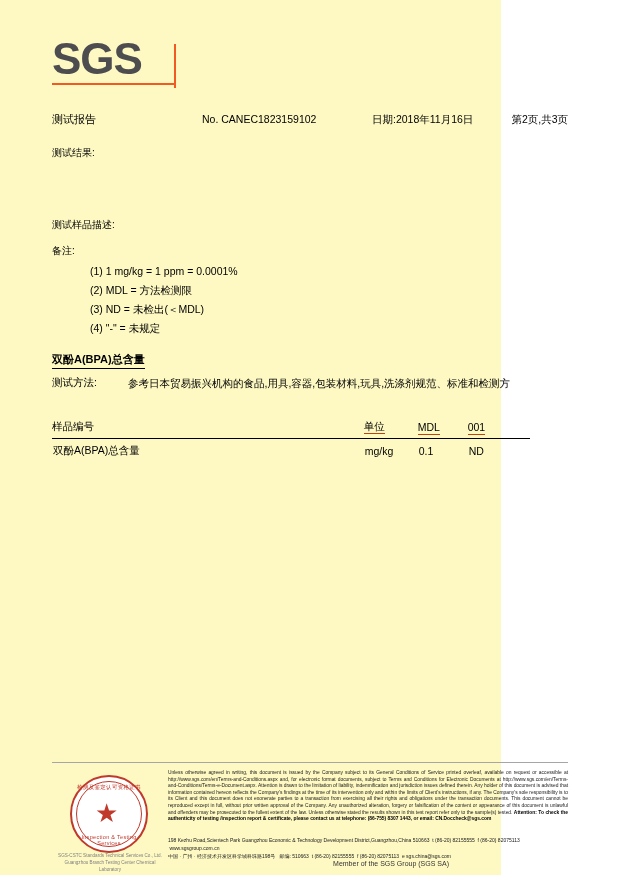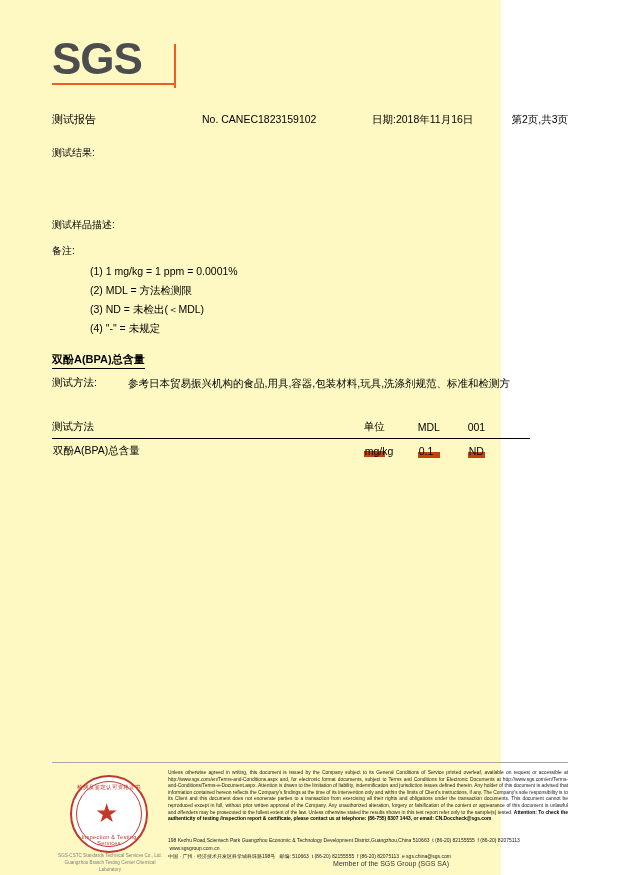--- a/index.html
+++ b/index.html
@@ -167,22 +167,22 @@
     border-bottom: 1px solid #000;
   }
   .result-table thead th.num {
     text-align: left;
   }
   .result-table th.h-item { width: 300px; text-decoration: none; }
   .result-table th.h-unit { width: 52px; }
   .result-table th.h-mdl  { width: 48px; }
   .result-table th.h-001  { width: 60px; margin-left: 42px; }
   .result-table thead th span.u {
-    border-bottom: 6px solid #c2410c;
-    padding-bottom: 19px;
+    border-bottom: 1px solid #c2410c;
+    padding-bottom: 1px;
   }
   .result-table tbody td {
     padding-top: 5px;
   }
   .result-table tbody td.num { text-align: left; }
 
   
   .footer-rule {
     position: absolute;
     left: 52px;
@@ -317,21 +317,21 @@
   <div class="bpa-heading">双酚A(BPA)总含量</div>
 
   <div class="method-label">测试方法:</div>
   <div class="method-body">
     <div>参考日本贸易振兴机构的食品,用具,容器,包装材料,玩具,洗涤剂规范、标准和检测方</div>
   </div>
 
   <table class="result-table">
     <thead>
       <tr>
-        <th class="h-item">测试方法</th>
+        <th class="h-item">样品编号</th>
         <th class="h-unit num"><span class="u">单位</span></th>
         <th class="h-mdl num"><span class="u">MDL</span></th>
         <th class="h-001 num"><span class="u">001</span></th>
       </tr>
     </thead>
     <tbody>
       <tr>
         <td>双酚A(BPA)总含量</td>
         <td class="num">mg/kg</td>
         <td class="num">0.1</td>

